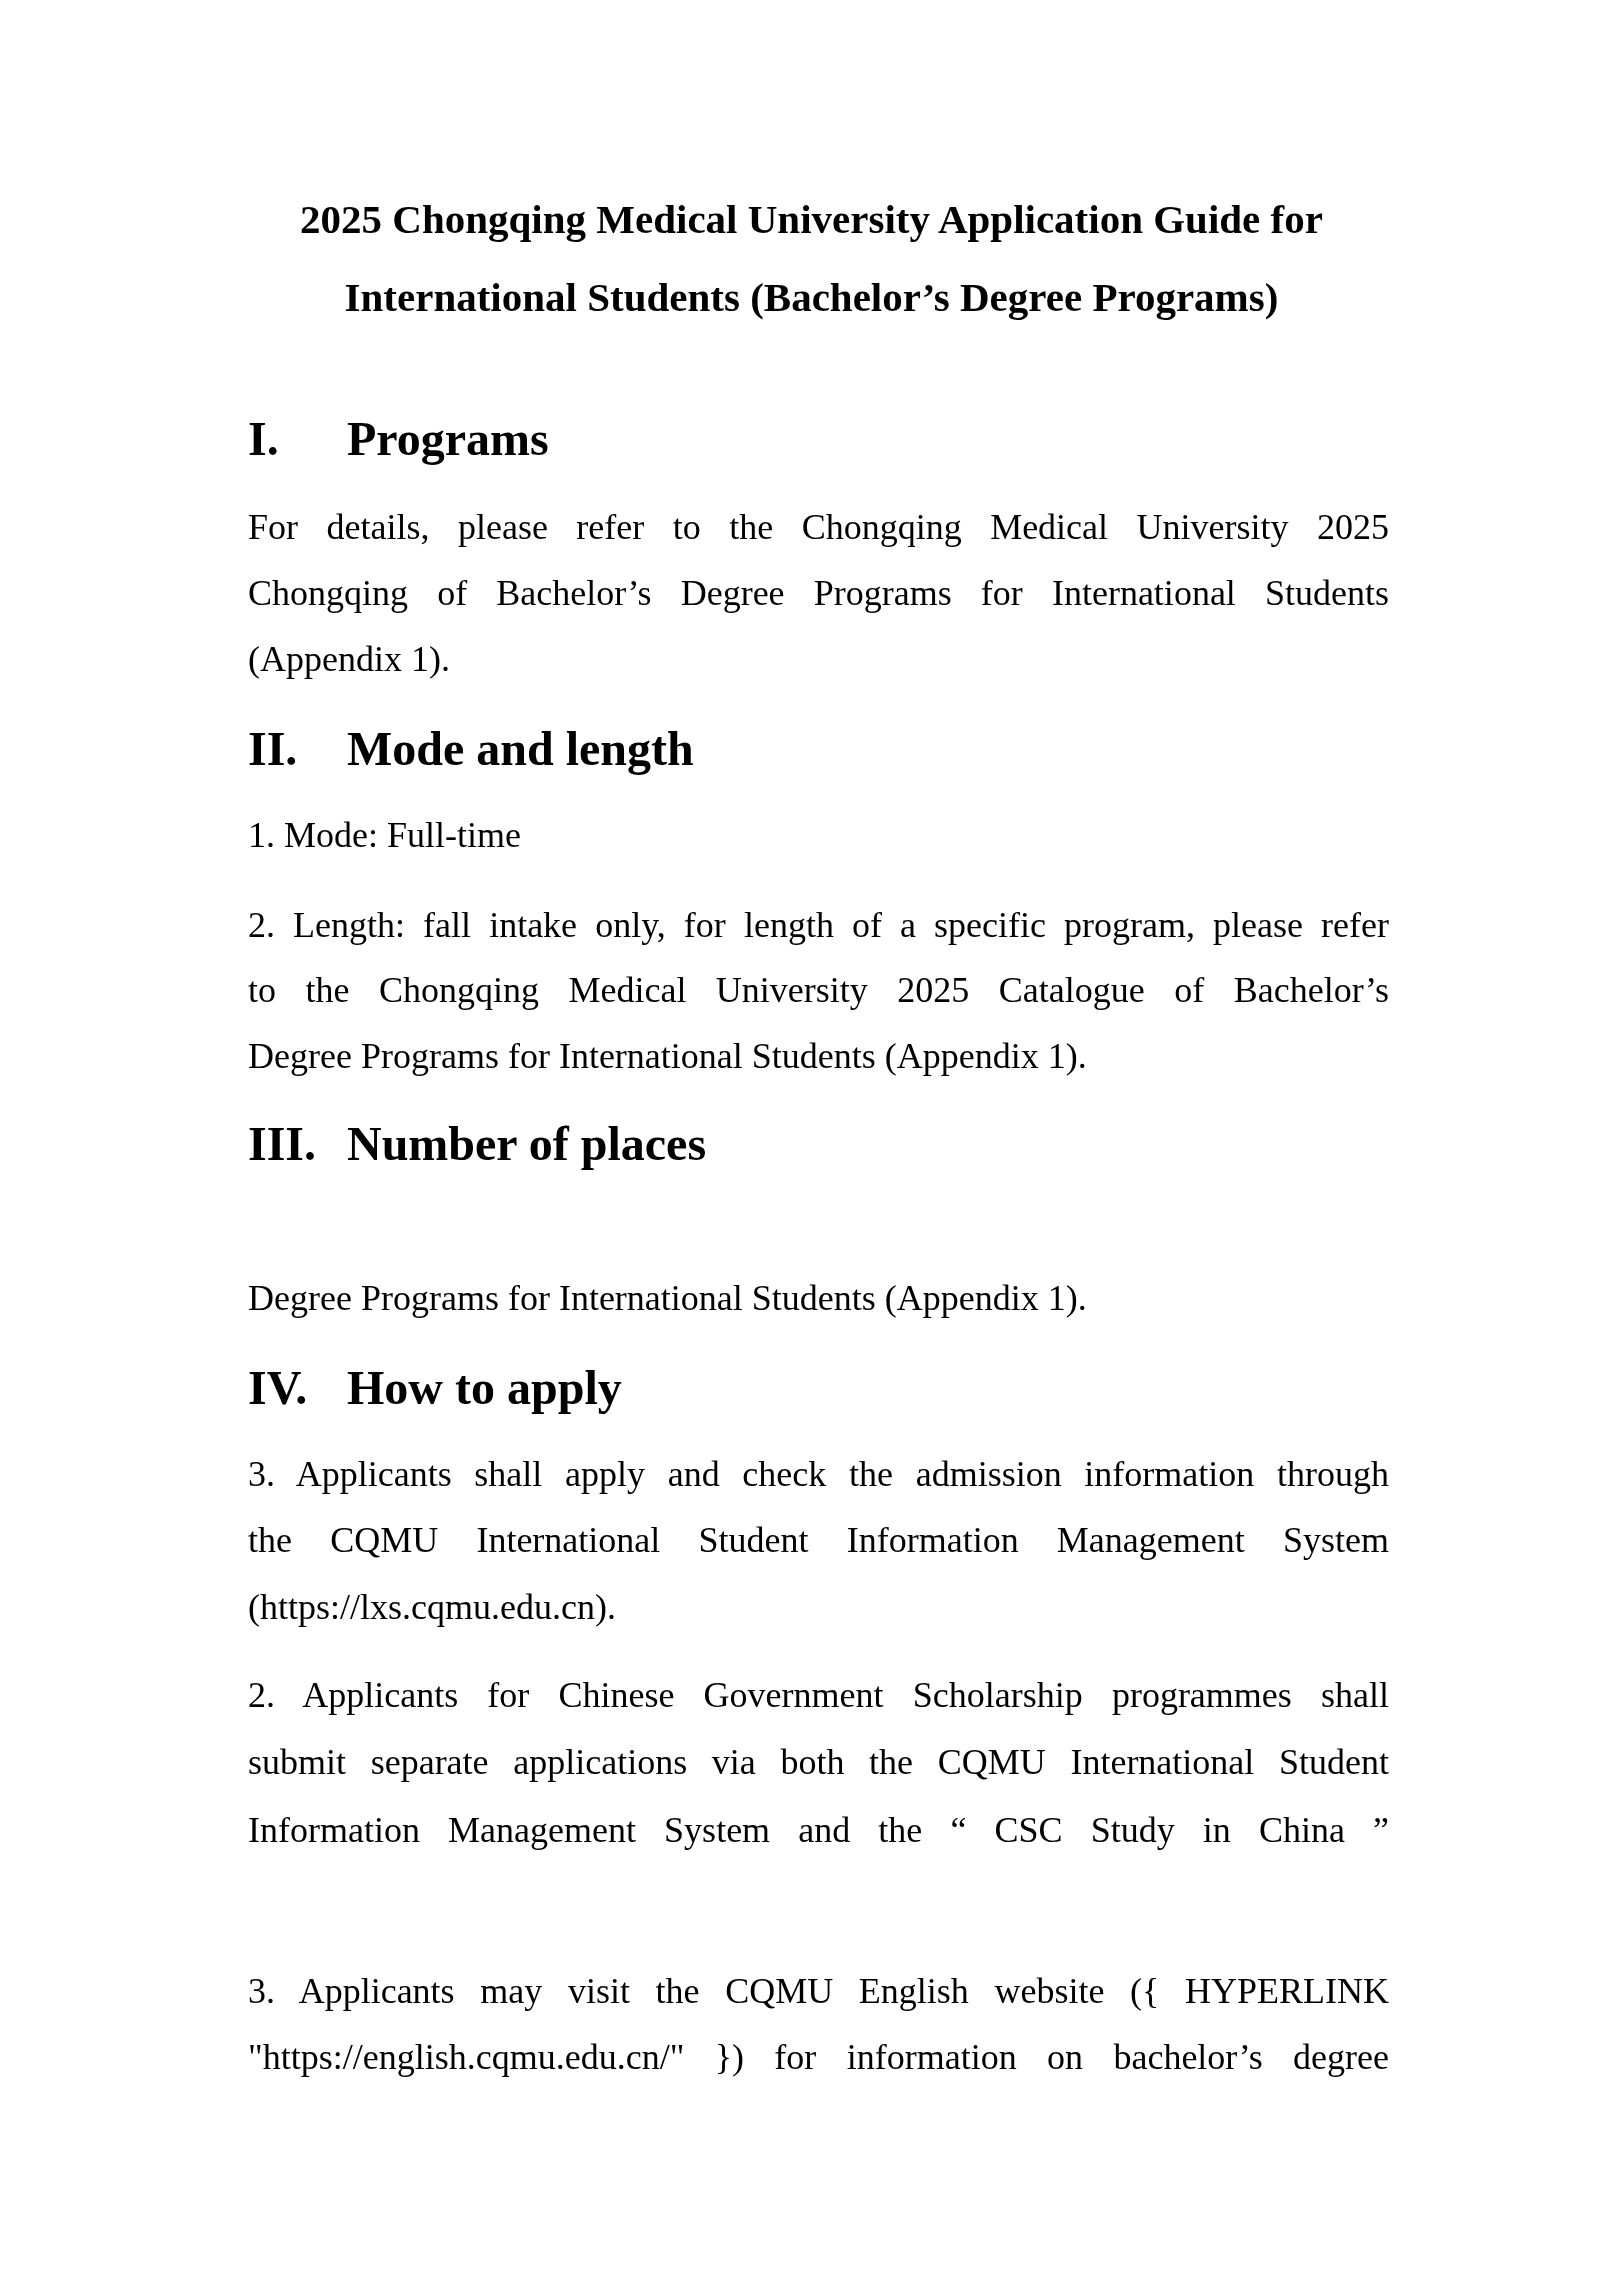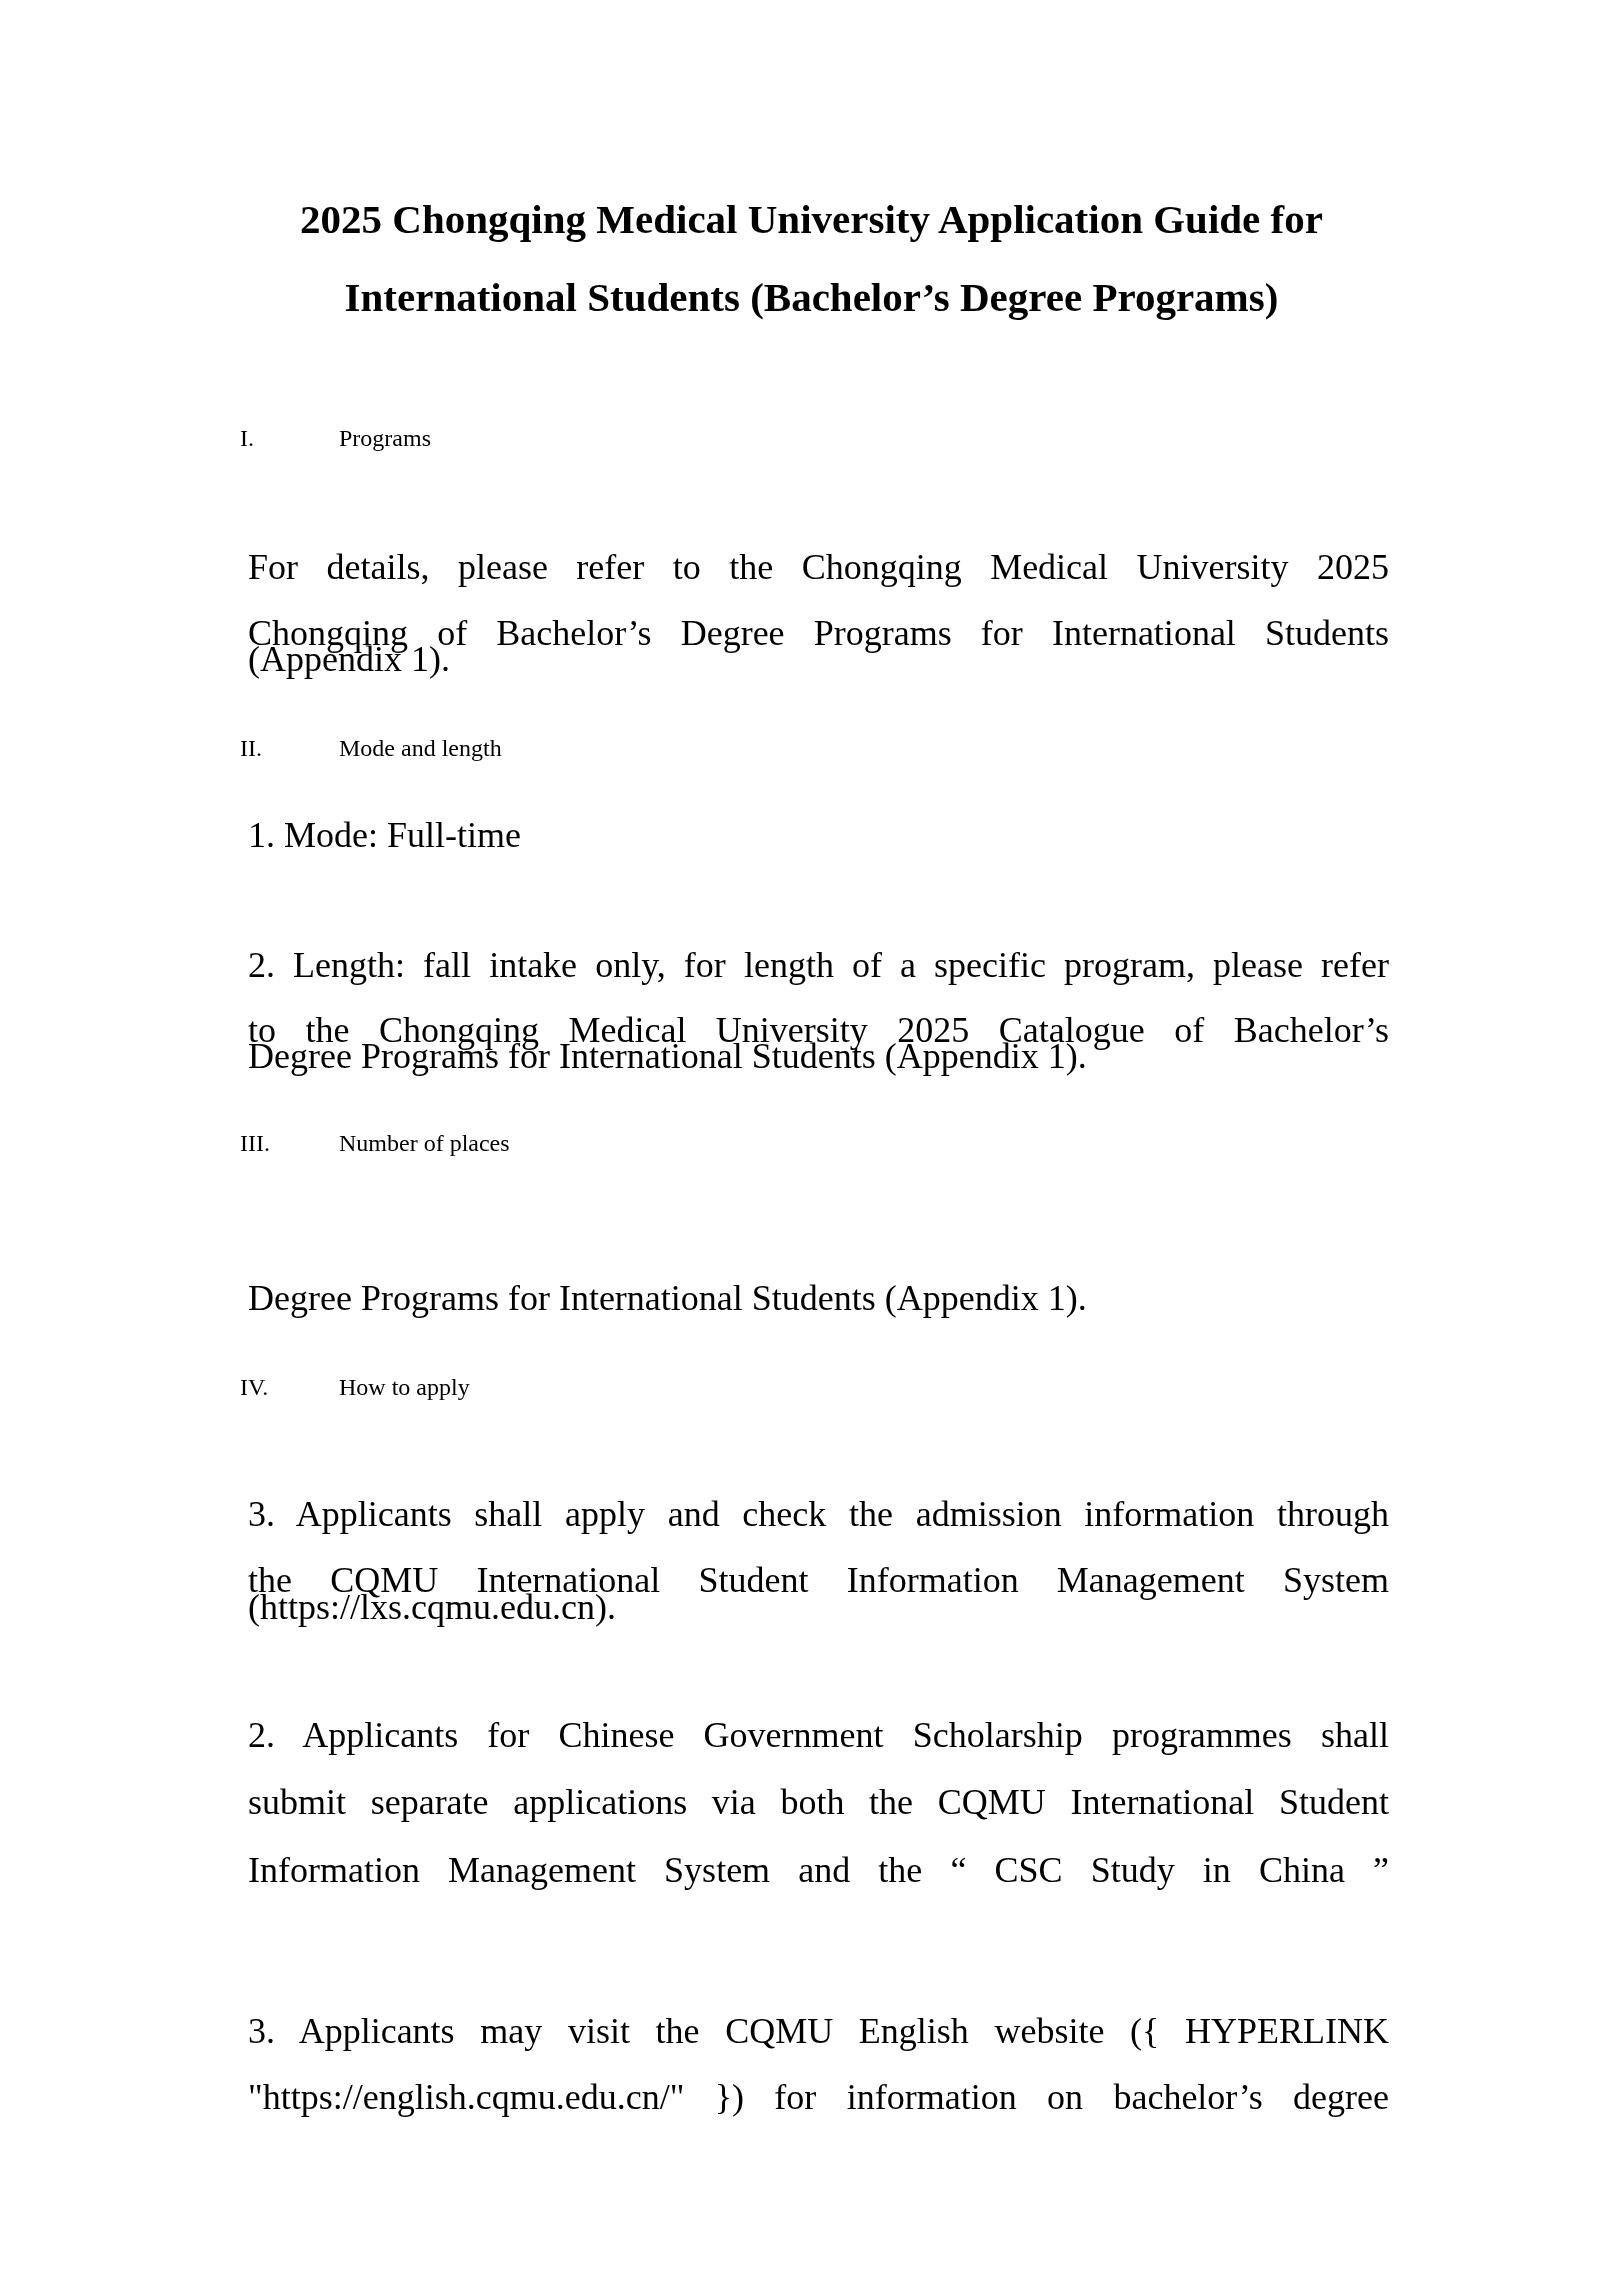--- a/index.html
+++ b/index.html
@@ -7,29 +7,29 @@
     width: 1623px; height: 2295px; position: relative; overflow: hidden;
     font-family: "Liberation Serif", "DejaVu Serif", serif;
     color: #000000;
   }
   .page { position: absolute; left: 0; top: 0; width: 1623px; height: 2295px; background: #fff; padding-left: 32px; }
   .title {
     position: absolute; left: 0; width: 1623px; text-align: center;
     font-weight: bold; font-size: 41px; line-height: 48px; white-space: nowrap;
   }
   .heading {
-    position: absolute; left: 240px; font-weight: normal; font-size: 24px; line-height: 43px;
+    position: absolute; left: 248px; font-weight: bold; font-size: 48px; line-height: 43px;
     white-space: nowrap;
   }
   .heading .num { display: inline-block; width: 99px; }
   .line {
     position: absolute; left: 248px; width: 1141px; font-size: 36px; line-height: 43px;
     white-space: nowrap;
   }
-  .just { text-align: justify; text-align-last: justify; margin-top: 40px; }
+  .just { text-align: justify; text-align-last: justify; }
   .left { text-align: left; font-family: Liberation Serif, serif; }
 </style>
 </head>
 <body>
 
 <div class="page">
 
   <div class="title" style="top:195px">2025 Chongqing Medical University Application Guide for</div>
   <div class="title" style="top:273px">International Students (Bachelor’s Degree Programs)</div>
 

